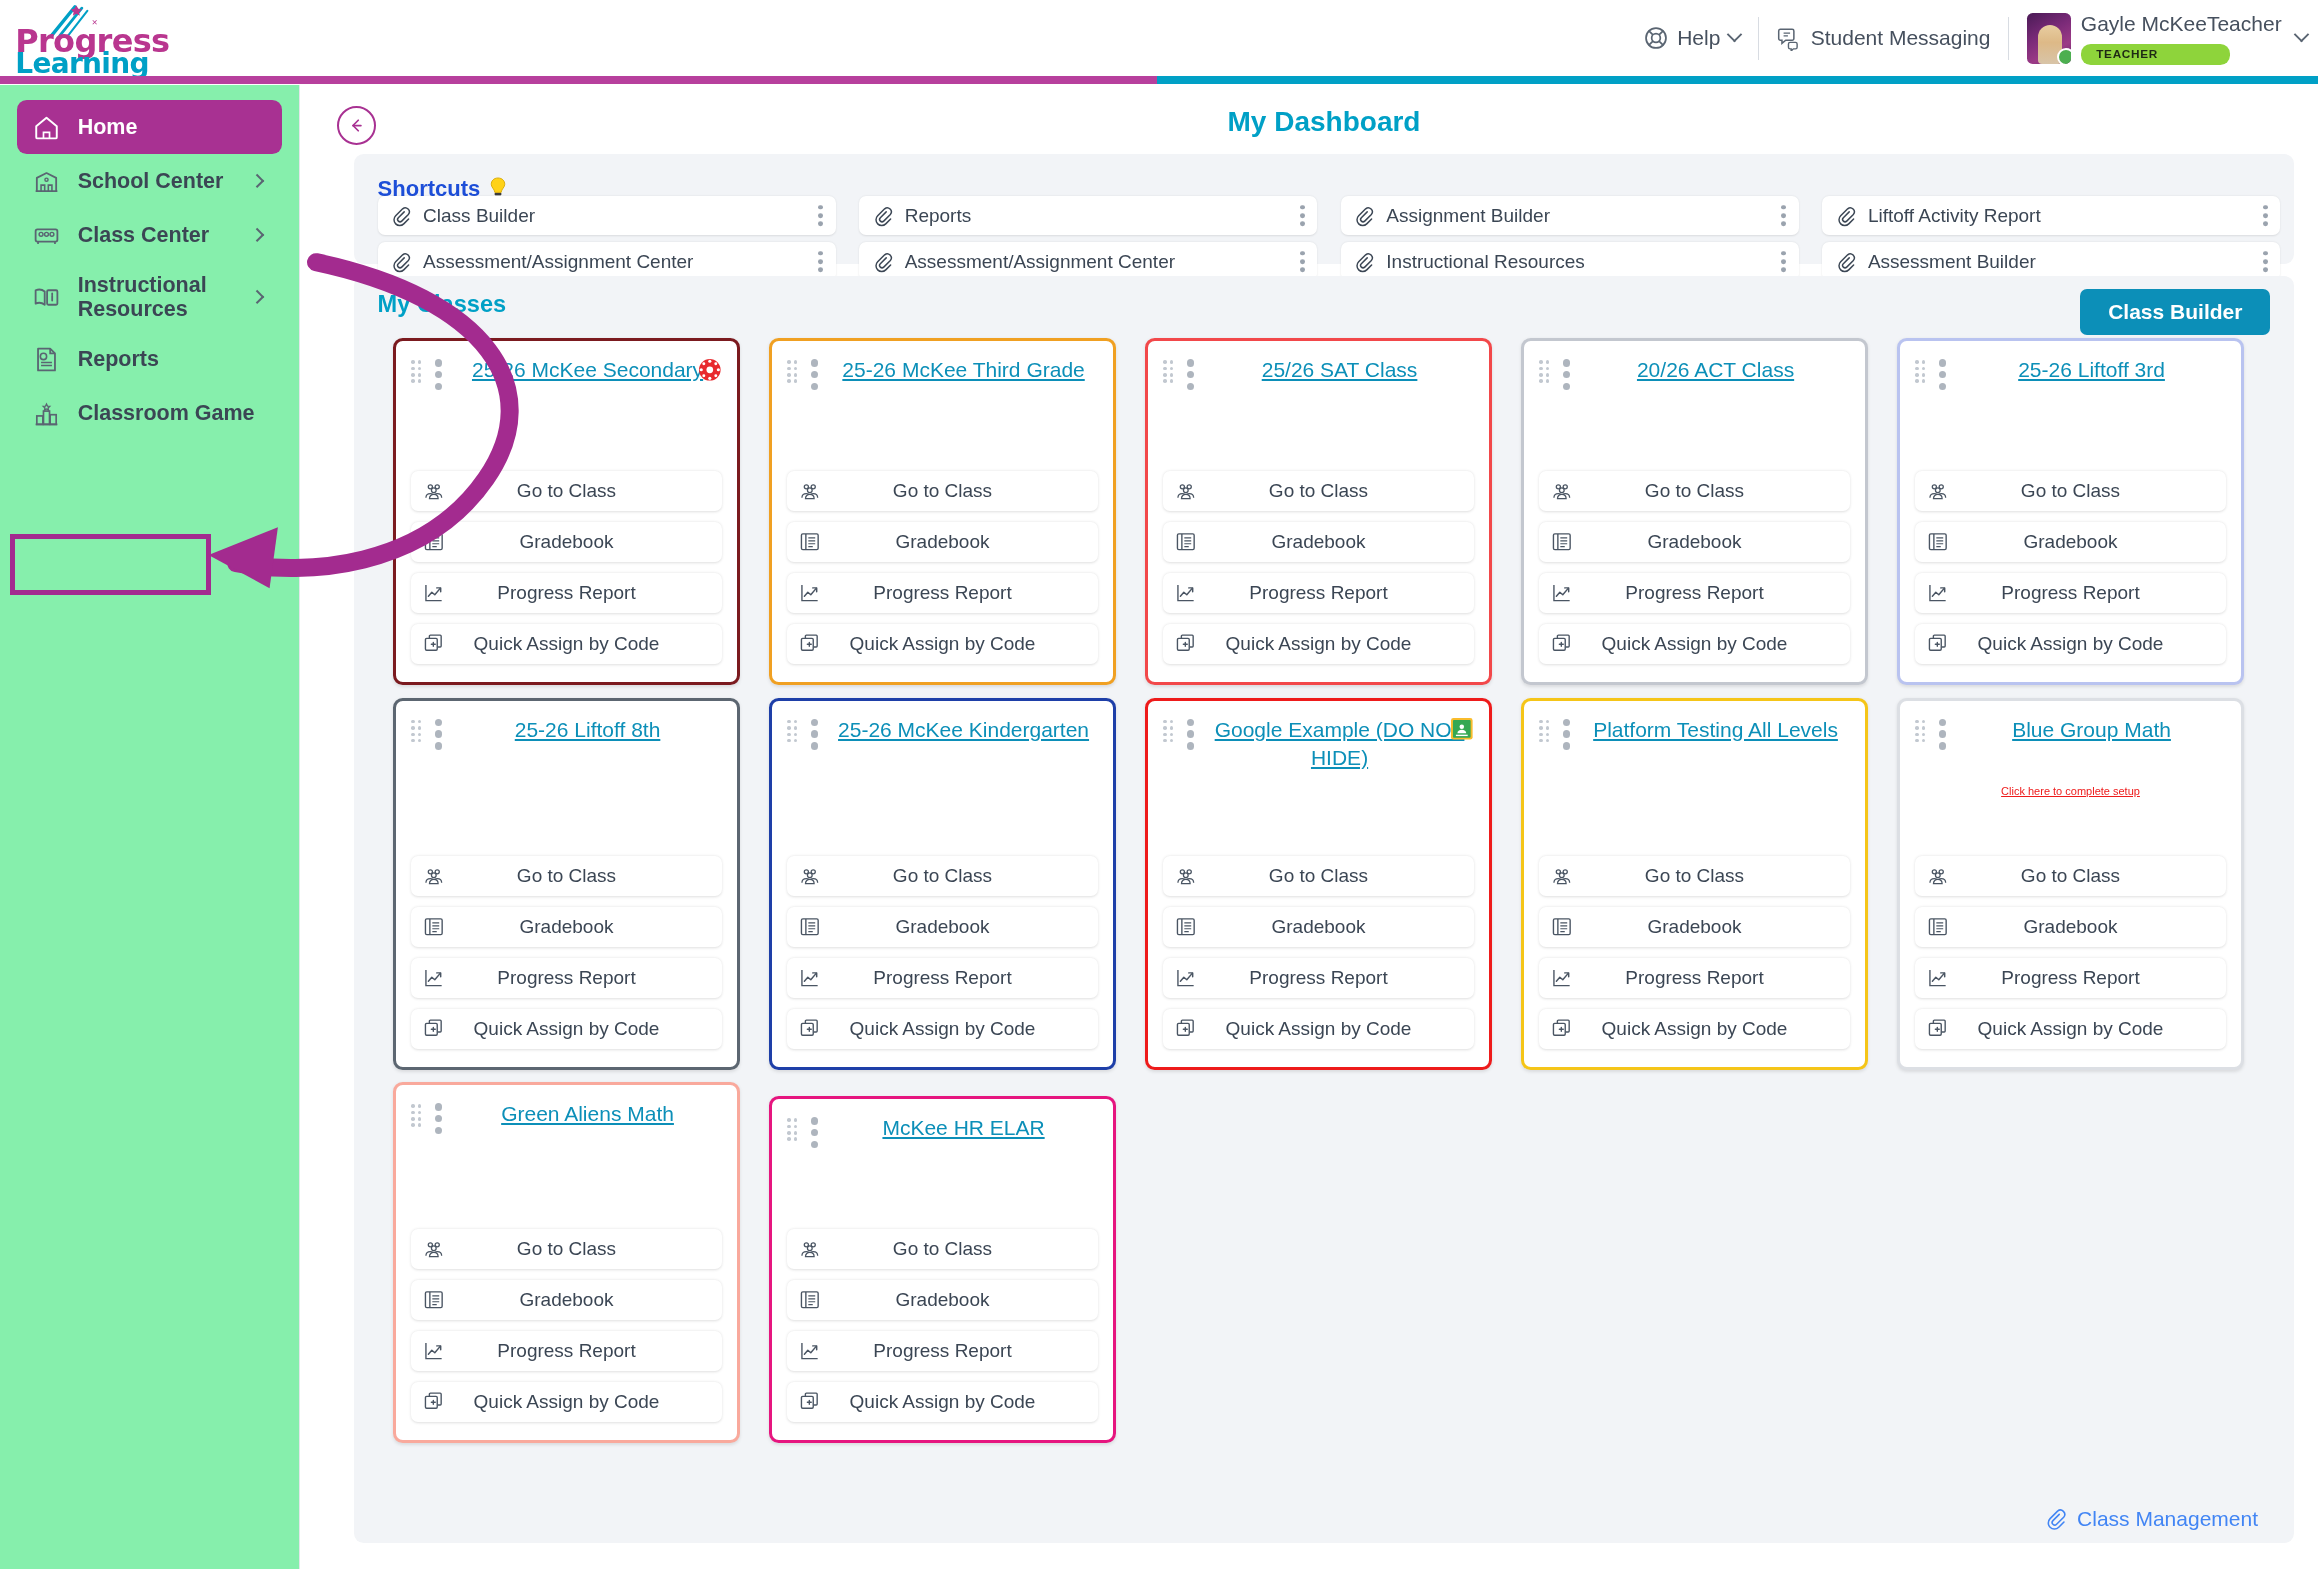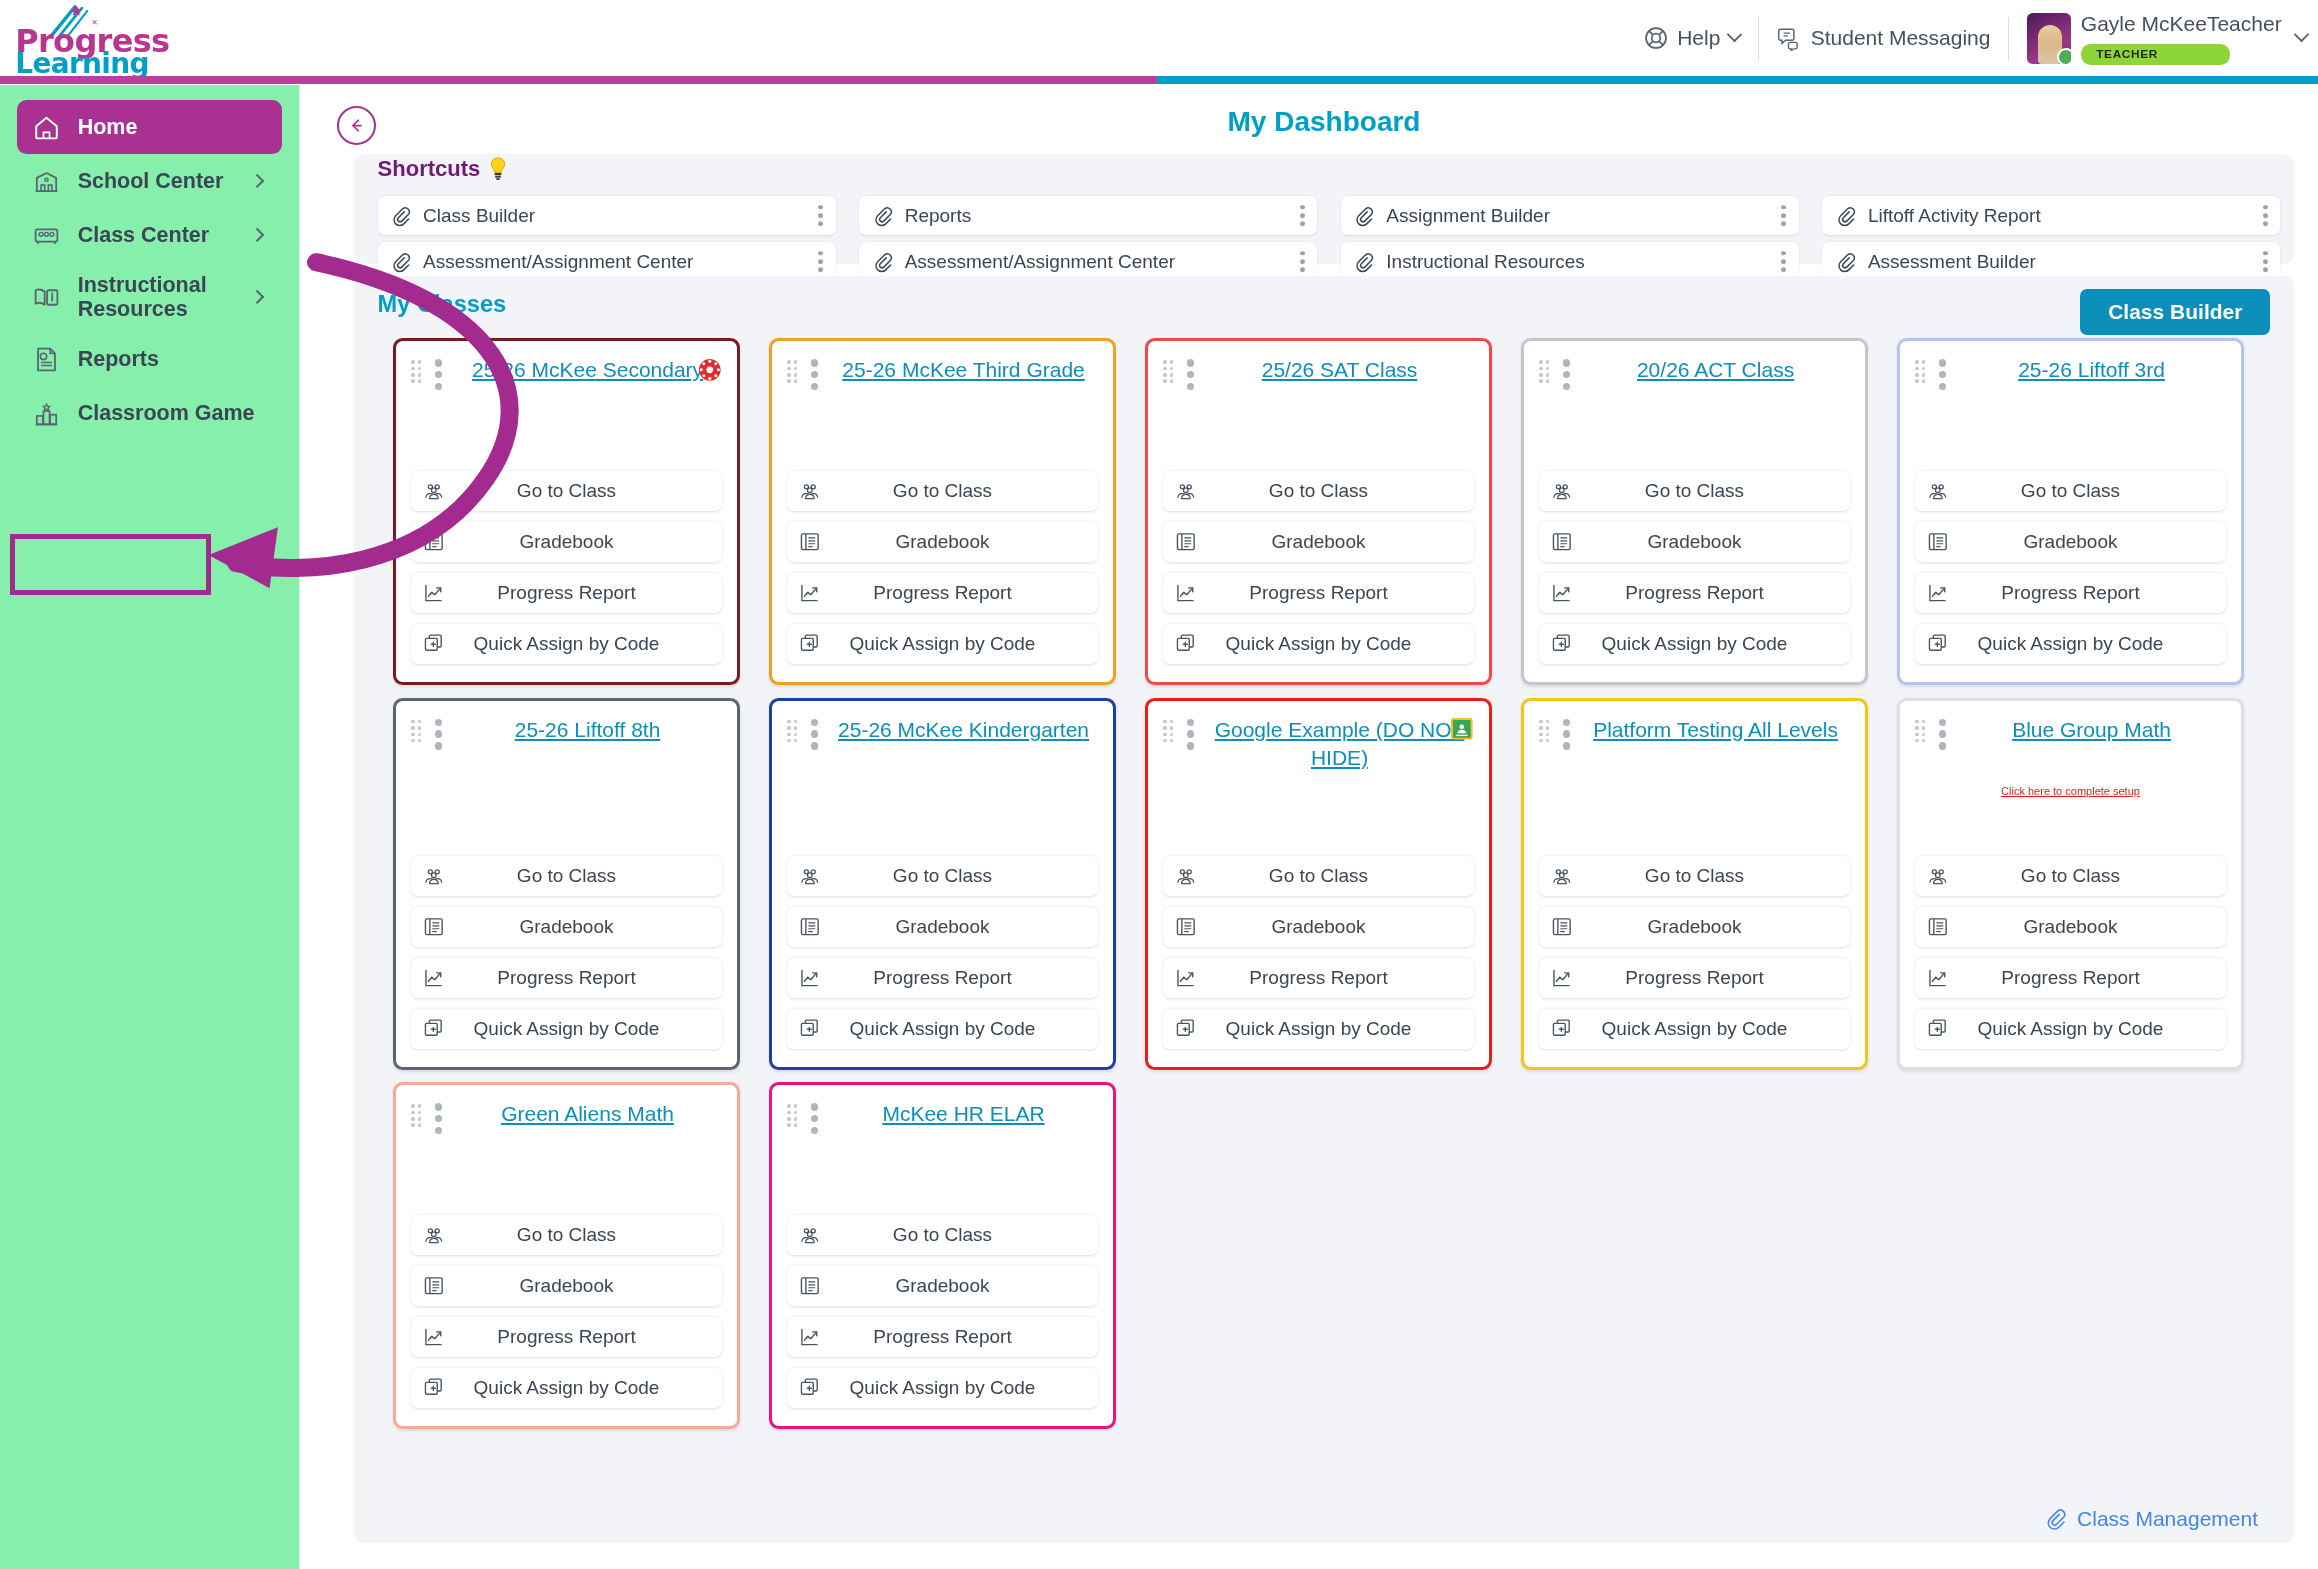--- a/index.html
+++ b/index.html
@@ -98,23 +98,23 @@
     color: #00a0c6; font-size: 28px; font-weight: bold;
   }
 
   .panel {
     position: absolute; background: #f2f4f7; border-radius: 9.7px;
   }
   .panel-shortcuts { left: 25px; top: 69px; width: 1940px; height: 110px; }
   .panel-classes   { left: 25px; top: 191px; width: 1940px; height: 1267px; }
 
   .section-head {
-    position: absolute; left: 23.6px; top: 2px;
+    position: absolute; left: 23.6px; top: 22px;
     display:flex; align-items:center; gap: 8.3px;
-    color: #701a75; font-size: 22px; font-weight: bold;
+    color: #1d4ed8; font-size: 22px; font-weight: bold;
   }
   .bulb { width: 18px; height: 23.6px; flex:none; }
 
   .shortcut-grid {
     position: absolute; left: 23.6px; top: 42px;
     display: grid; grid-template-columns: repeat(4, 458px); grid-auto-rows: 39px;
     gap: 7px 23.6px;
   }
   .shortcut-chip {
     background: #ffffff; border-radius: 7px; box-shadow: 0 0.7px 2.1px rgba(0,0,0,.10);
@@ -1073,21 +1073,21 @@
             <div class="action-row">
               <svg class="action-ico" viewBox="0 0 24 24">
                 <rect x="3.5" y="6.5" width="12" height="12" rx="1.2" fill="none" stroke="#4a5563" stroke-width="1.4"></rect>
                 <path d="M7.5 6.5 V4.2 a1 1 0 0 1 1 -1 h10 a1 1 0 0 1 1 1 v10 a1 1 0 0 1 -1 1 h-2.5" fill="none" stroke="#4a5563" stroke-width="1.4"></path>
                 <path d="M9.5 12.5 h4 M11.5 10.5 v4" stroke="#4a5563" stroke-width="1.4" stroke-linecap="round"></path>
               </svg>
               <span class="action-label">Quick Assign by Code</span>
             </div>
           </div>
         </div>
-        <div class="class-card card-r3" style="border-color: rgb(230, 21, 127);">
+        <div class="class-card card-r3" style="border-color: rgb(230, 21, 127); margin-top: 14px;">
           <div class="card-top">
             <span class="grip">
               <i></i>
               <i></i>
               <i></i>
               <i></i>
               <i></i>
               <i></i>
               <i></i>
               <i></i>

